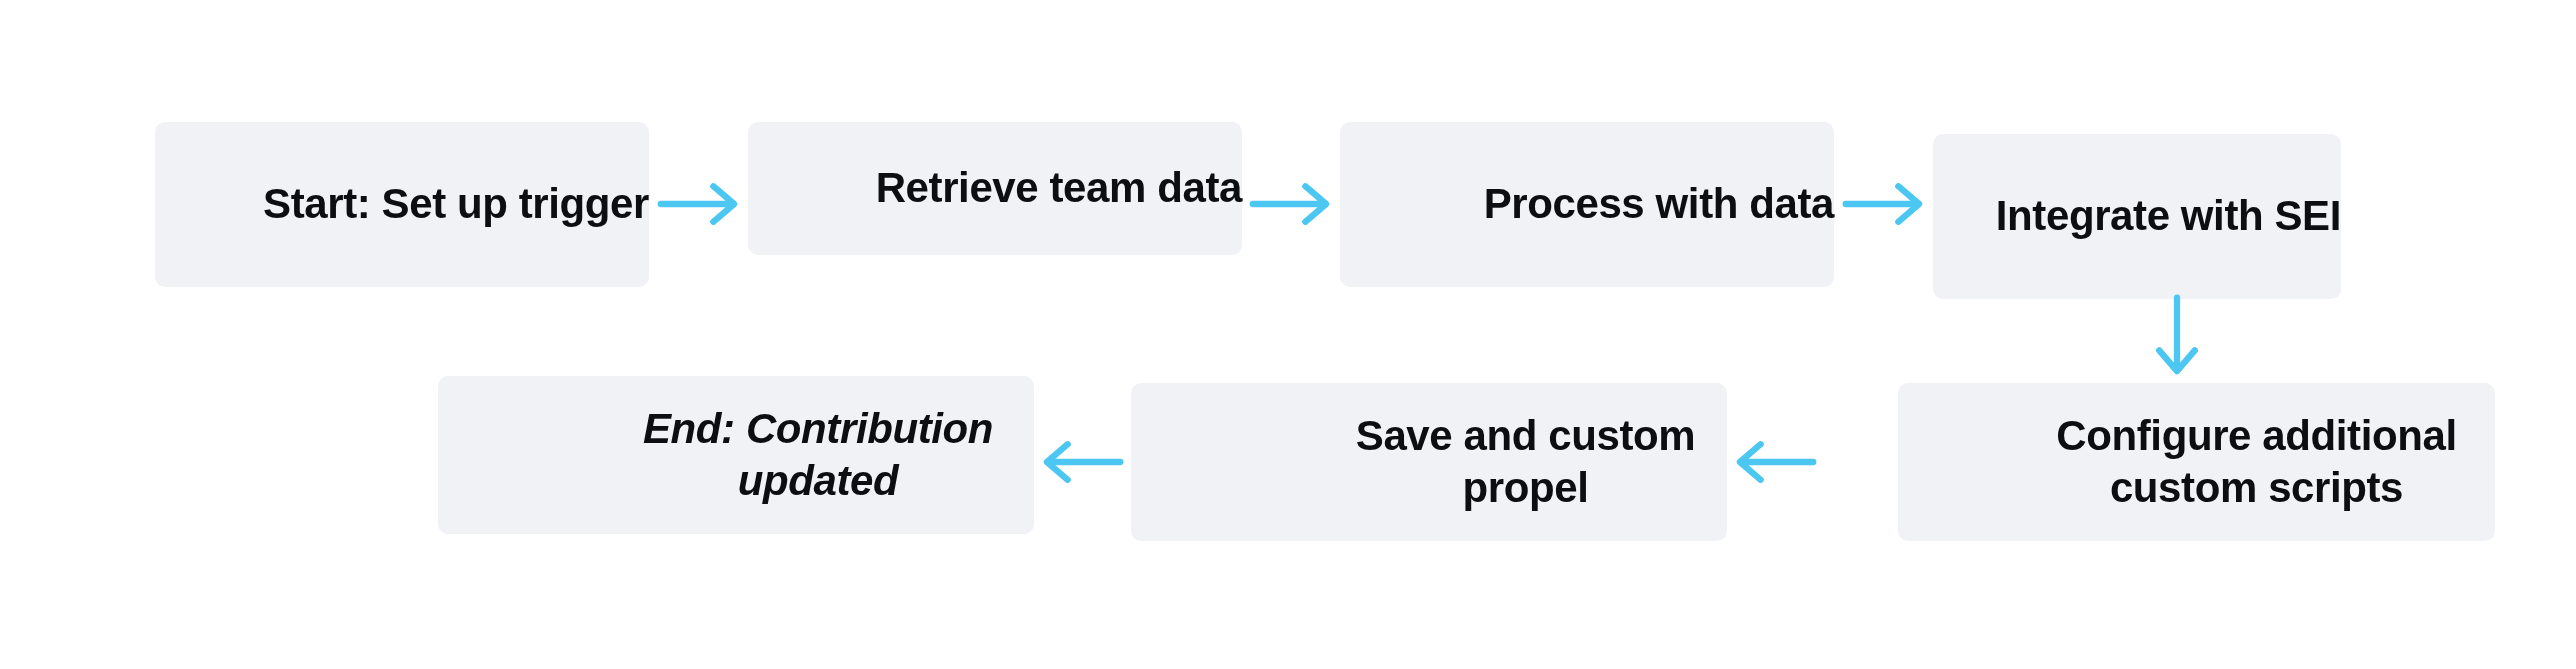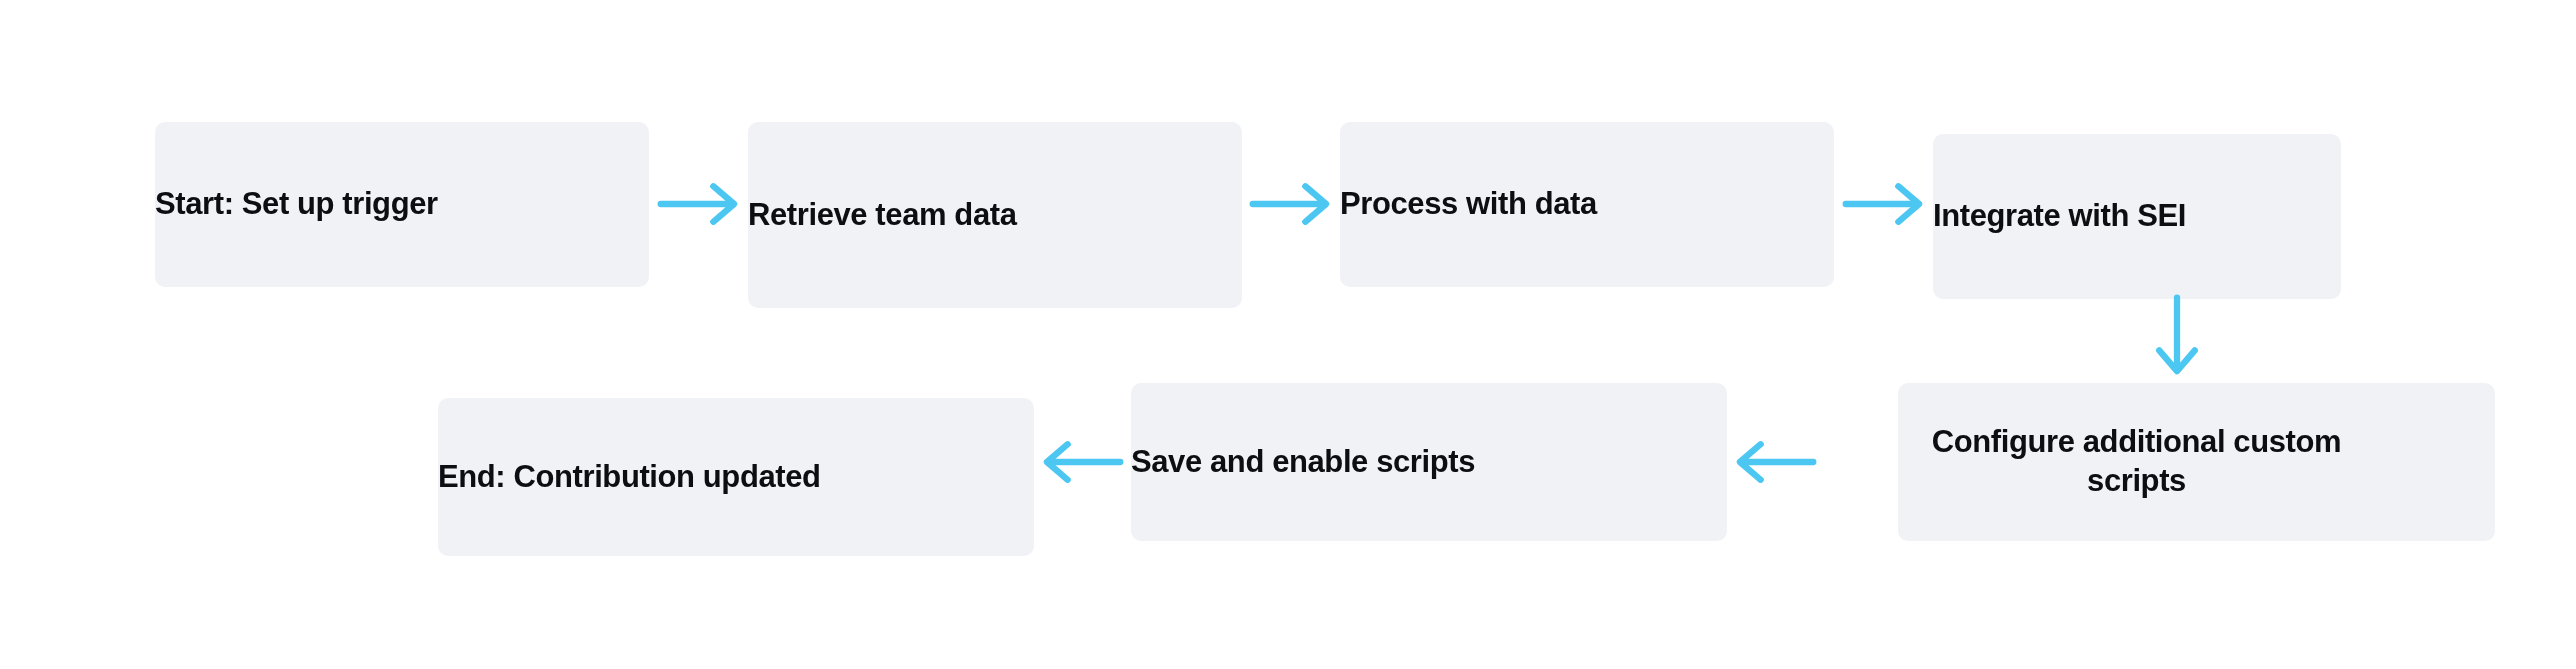--- a/index.html
+++ b/index.html
@@ -22,42 +22,42 @@
     width: 2576px;
     height: 669px;
     background: var(--color-background);
   }
   .node {
     position: absolute;
     background: var(--color-node_fill);
     border-radius: 10px;
     display: flex;
     align-items: center;
-    justify-content: flex-start;
+    justify-content: flex-end;
     text-align: center;
     color: var(--color-node_text);
     font-weight: 700;
-    font-size: 31px;
+    font-size: 42px;
     line-height: 1.25;
     letter-spacing: -0.4px;
   }
   .node .label { display: inline-block; }
 
   
   #node-start     { left: 155px;  top: 122px; width: 494px; height: 165px; }
-  #node-retrieve  { left: 748px; top: 122px; width: 494px; height: 186px; }
+  #node-retrieve  { left: 748px; top: 122px; width: 494px; height: 133px; }
   #node-process   { left: 1340px; top: 122px; width: 494px; height: 165px; }
   #node-integrate { left: 1933px; top: 134px; width: 408px; height: 165px; }
   #node-start .label, #node-retrieve .label,
   #node-process .label, #node-integrate .label { white-space: nowrap; }
 
   
   #node-configure { left: 1898px; top: 383px; width: 597px; height: 158px; }
   #node-save      { left: 1131px; top: 383px; width: 596px; height: 158px; }
-  #node-end       { left: 438px;  top: 398px; width: 596px; height: 158px; }
+  #node-end       { left: 438px;  top: 376px; width: 596px; height: 158px; font-style: italic; }
   #node-configure .label { max-width: 477px; }
   #node-save .label      { max-width: 403px; }
   #node-end .label       { max-width: 432px; }
 
   .edge { position: absolute; }
   .edge path {
     fill: none;
     stroke: var(--color-arrow);
     stroke-width: 8.5;
     stroke-linecap: round;
@@ -88,21 +88,21 @@
     <span class="label">Process with data</span>
   </div>
   <div class="node" id="node-integrate">
     <span class="label">Integrate with SEI</span>
   </div>
 
   <div class="node" id="node-configure">
     <span class="label">Configure additional custom scripts</span>
   </div>
   <div class="node" id="node-save">
-    <span class="label">Save and enable scripts</span>
+    <span class="label">Save and custom propel</span>
   </div>
   <div class="node" id="node-end">
     <span class="label">End: Contribution updated</span>
   </div>
 
   <svg class="edge edge-h" id="edge-start-retrieve" viewBox="0 0 112 64" aria-hidden="true">
     <path d="M5 32 L100 32"></path>
       <path d="M76 8 L104 32 L76 56"></path>
   </svg>
   <svg class="edge edge-h" id="edge-retrieve-process" viewBox="0 0 112 64" aria-hidden="true">

